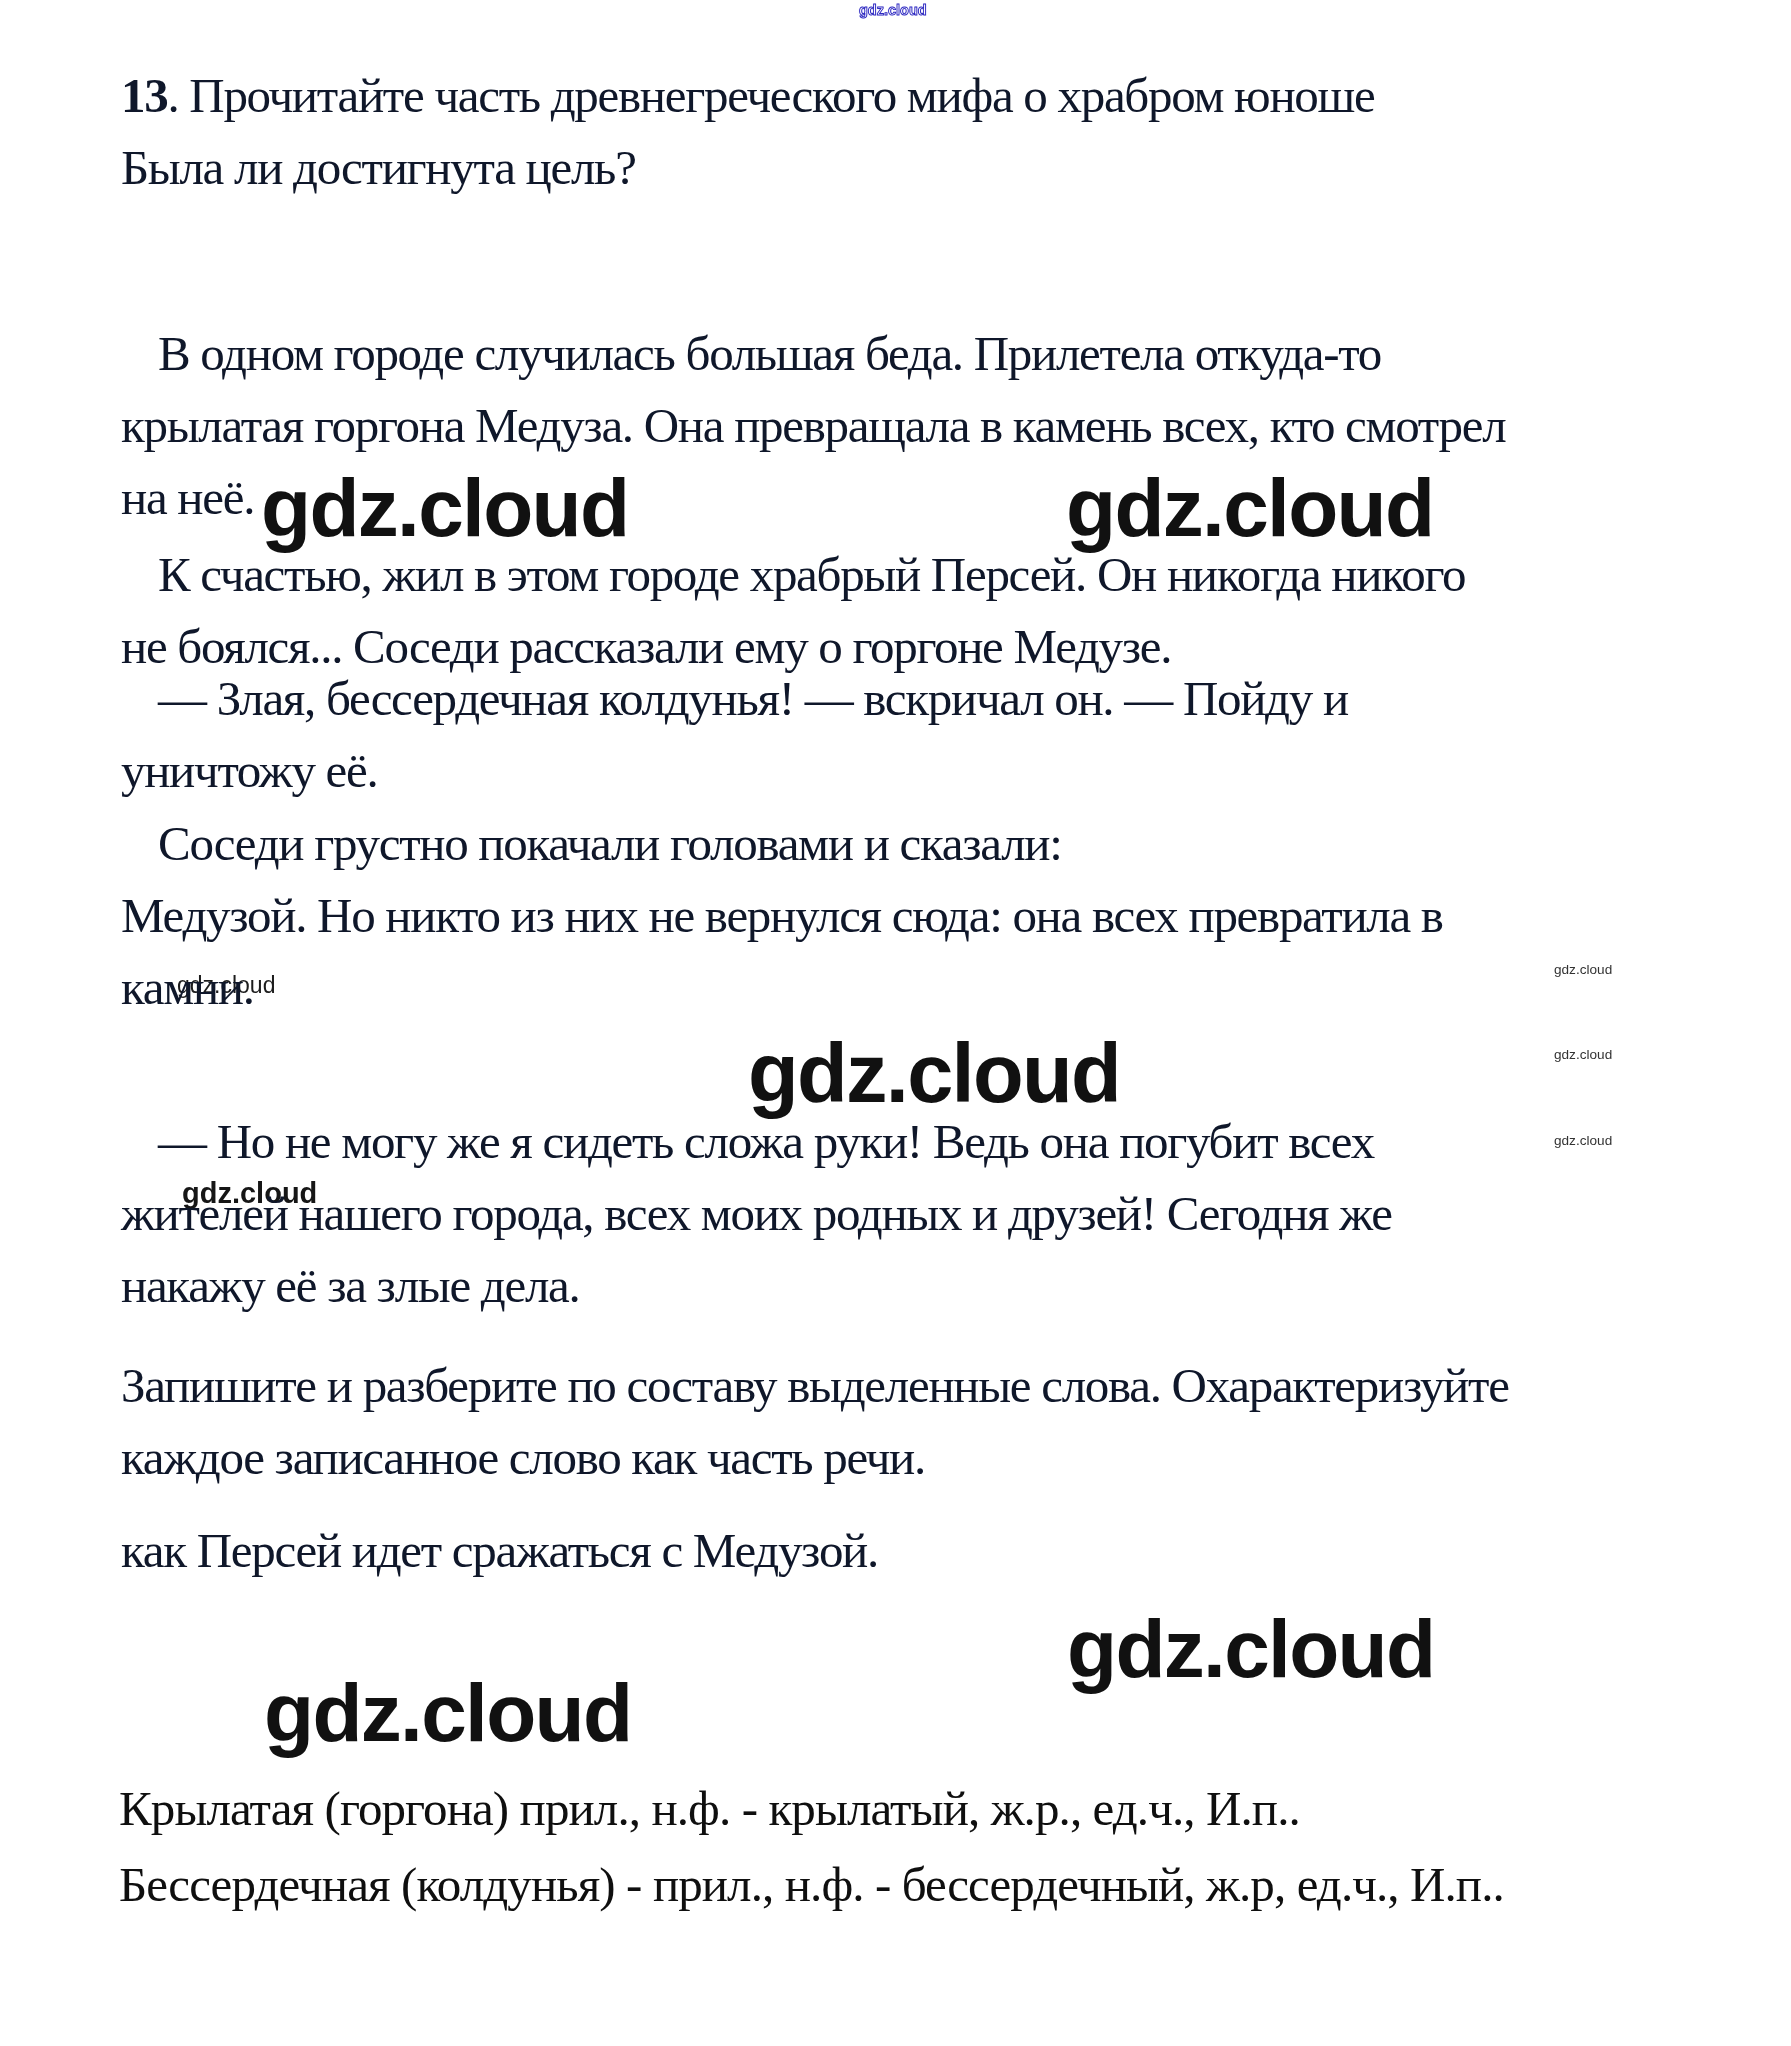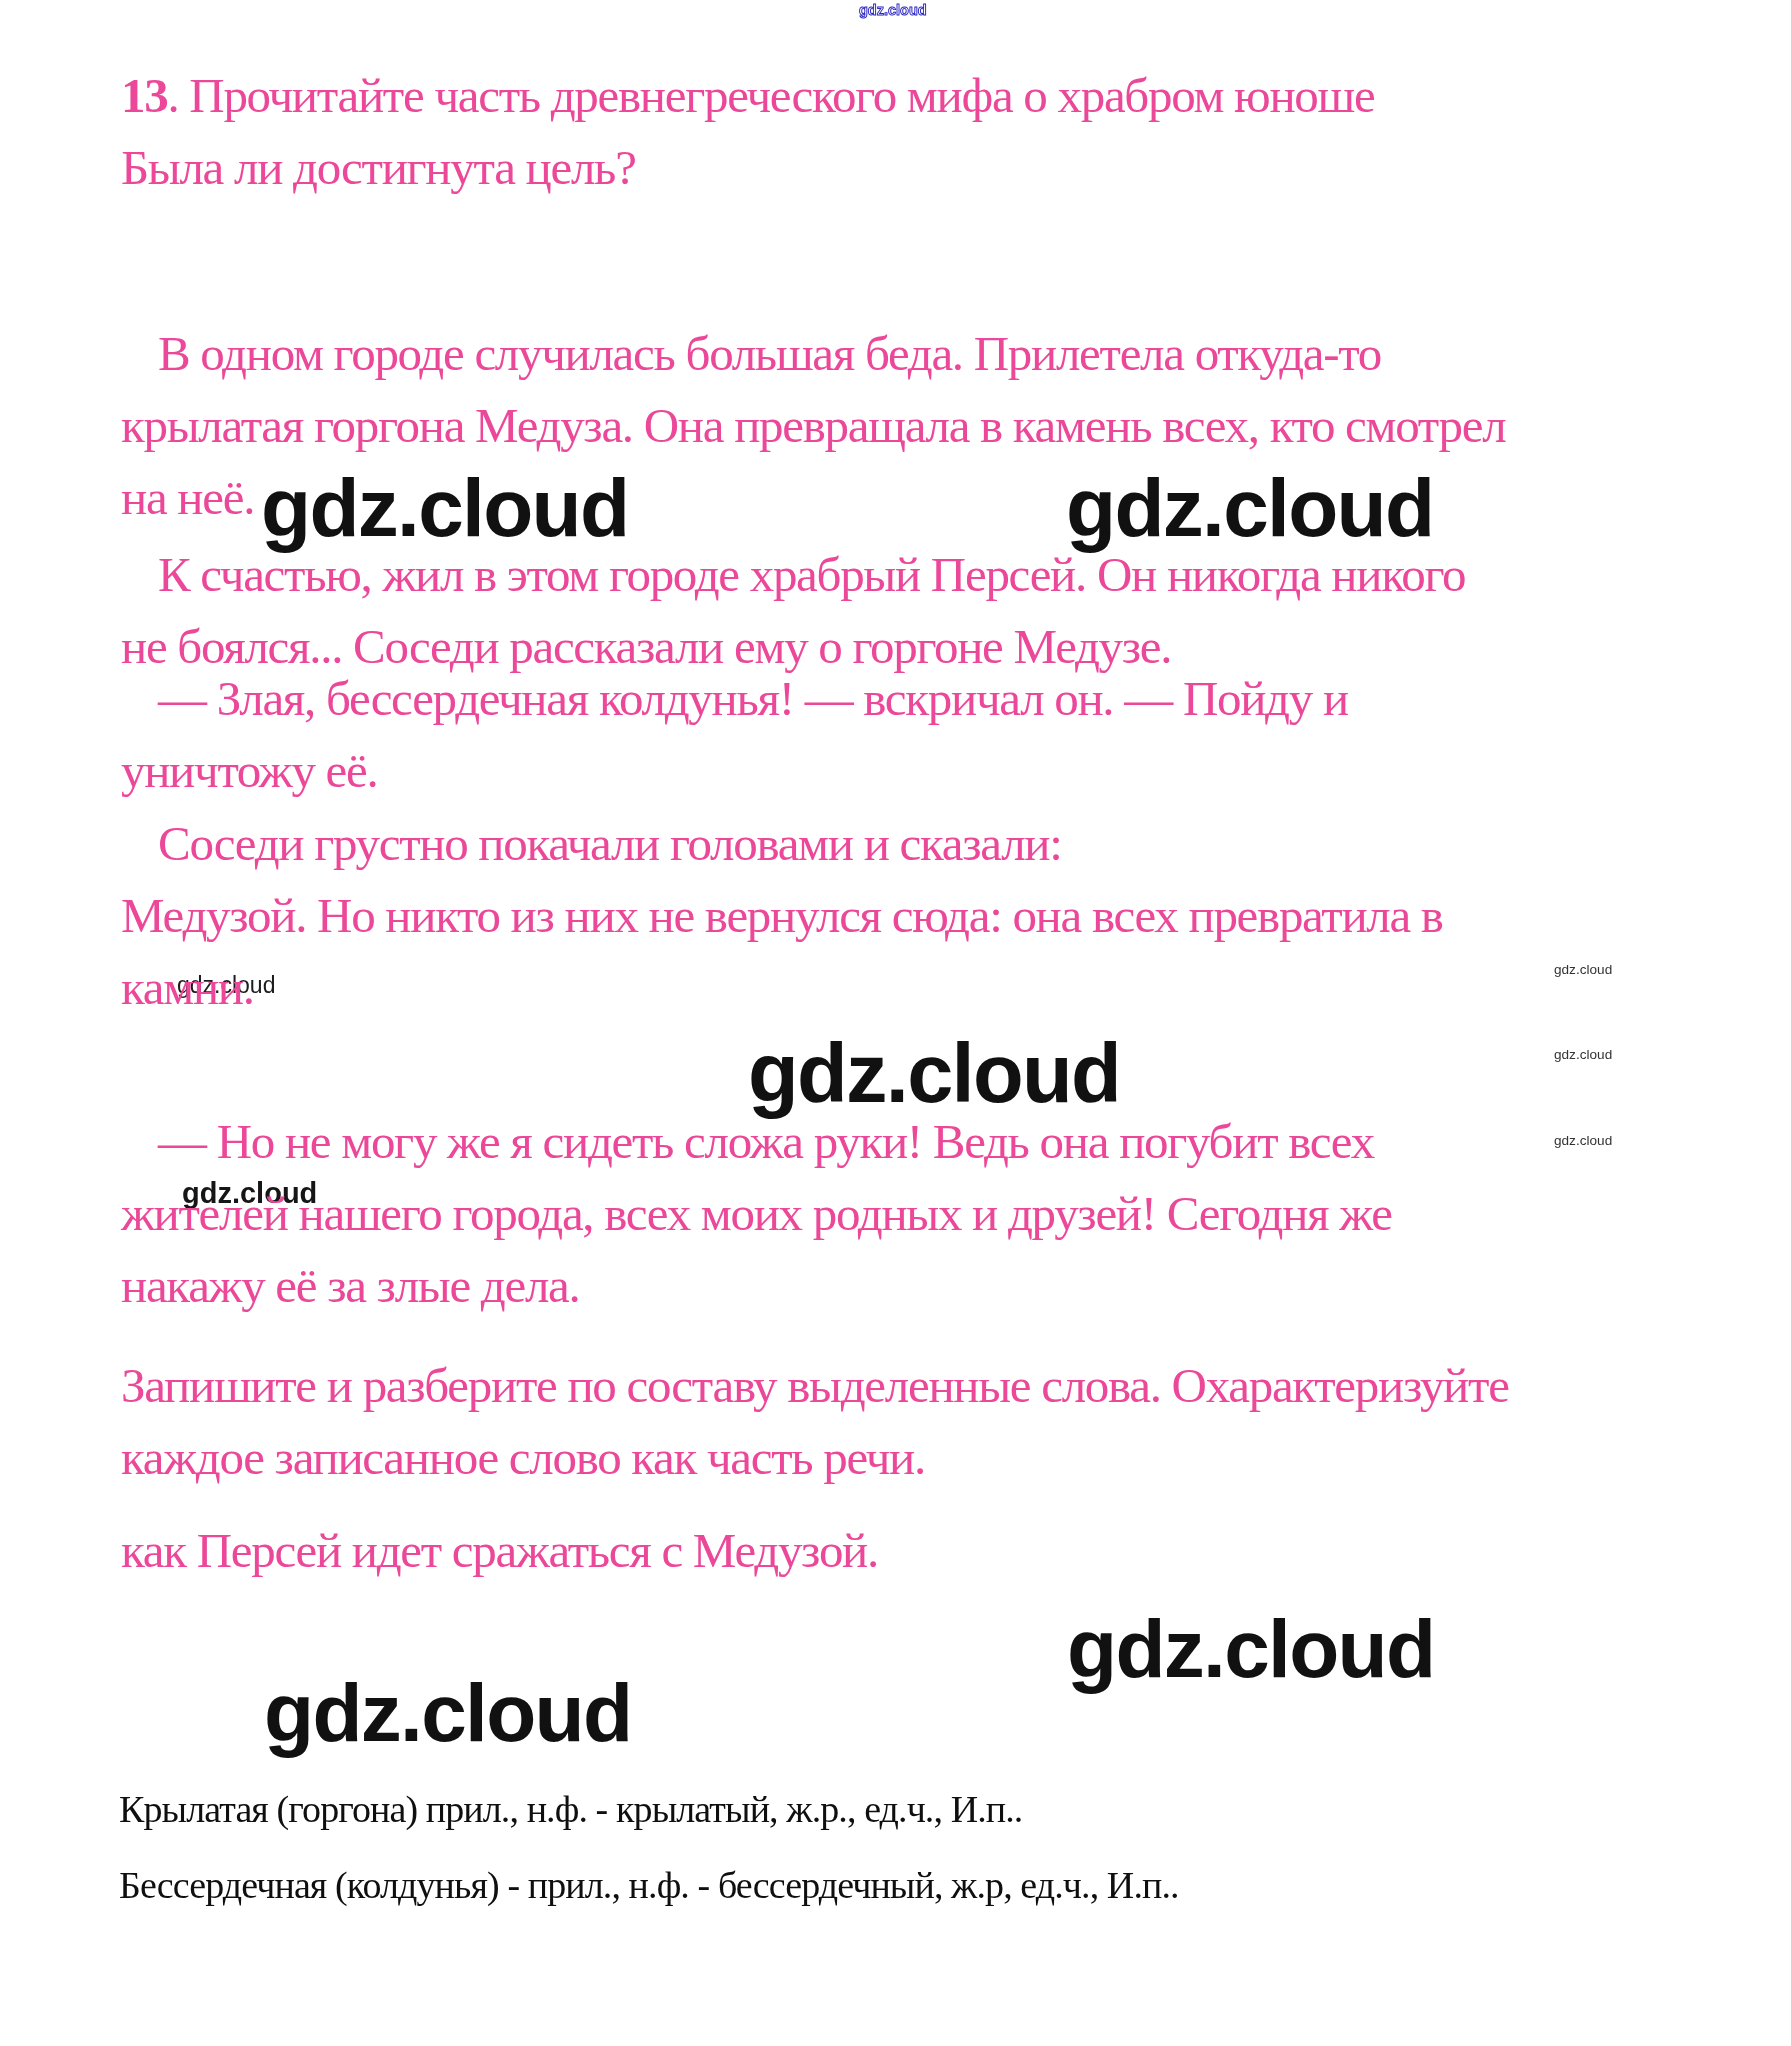--- a/index.html
+++ b/index.html
@@ -13,30 +13,30 @@
   }
   .page{position:absolute;inset:0;background:#ffffff;}
   
   .para{
     position:absolute;
     left:121px;
     font-size:49px;
     line-height:72px;
     letter-spacing:-1.3px;
     white-space:nowrap;
-    color:#ec4899;
+    color:#0f172a;
     font-family:Liberation Serif, serif;
   }
   .para .line{white-space:nowrap;}
   .para .line.indent{padding-left:37px;}
   .bold{font-weight:bold;}
   .morph{
     position:absolute;
     left:119px;
-    font-size:38px;
+    font-size:49px;
     line-height:72px;
     letter-spacing:-0.9px;
     white-space:nowrap;
   }
   
   .wm{
     position:absolute;
     font-family:"Liberation Sans","DejaVu Sans",sans-serif;
     line-height:1;
     white-space:nowrap;

